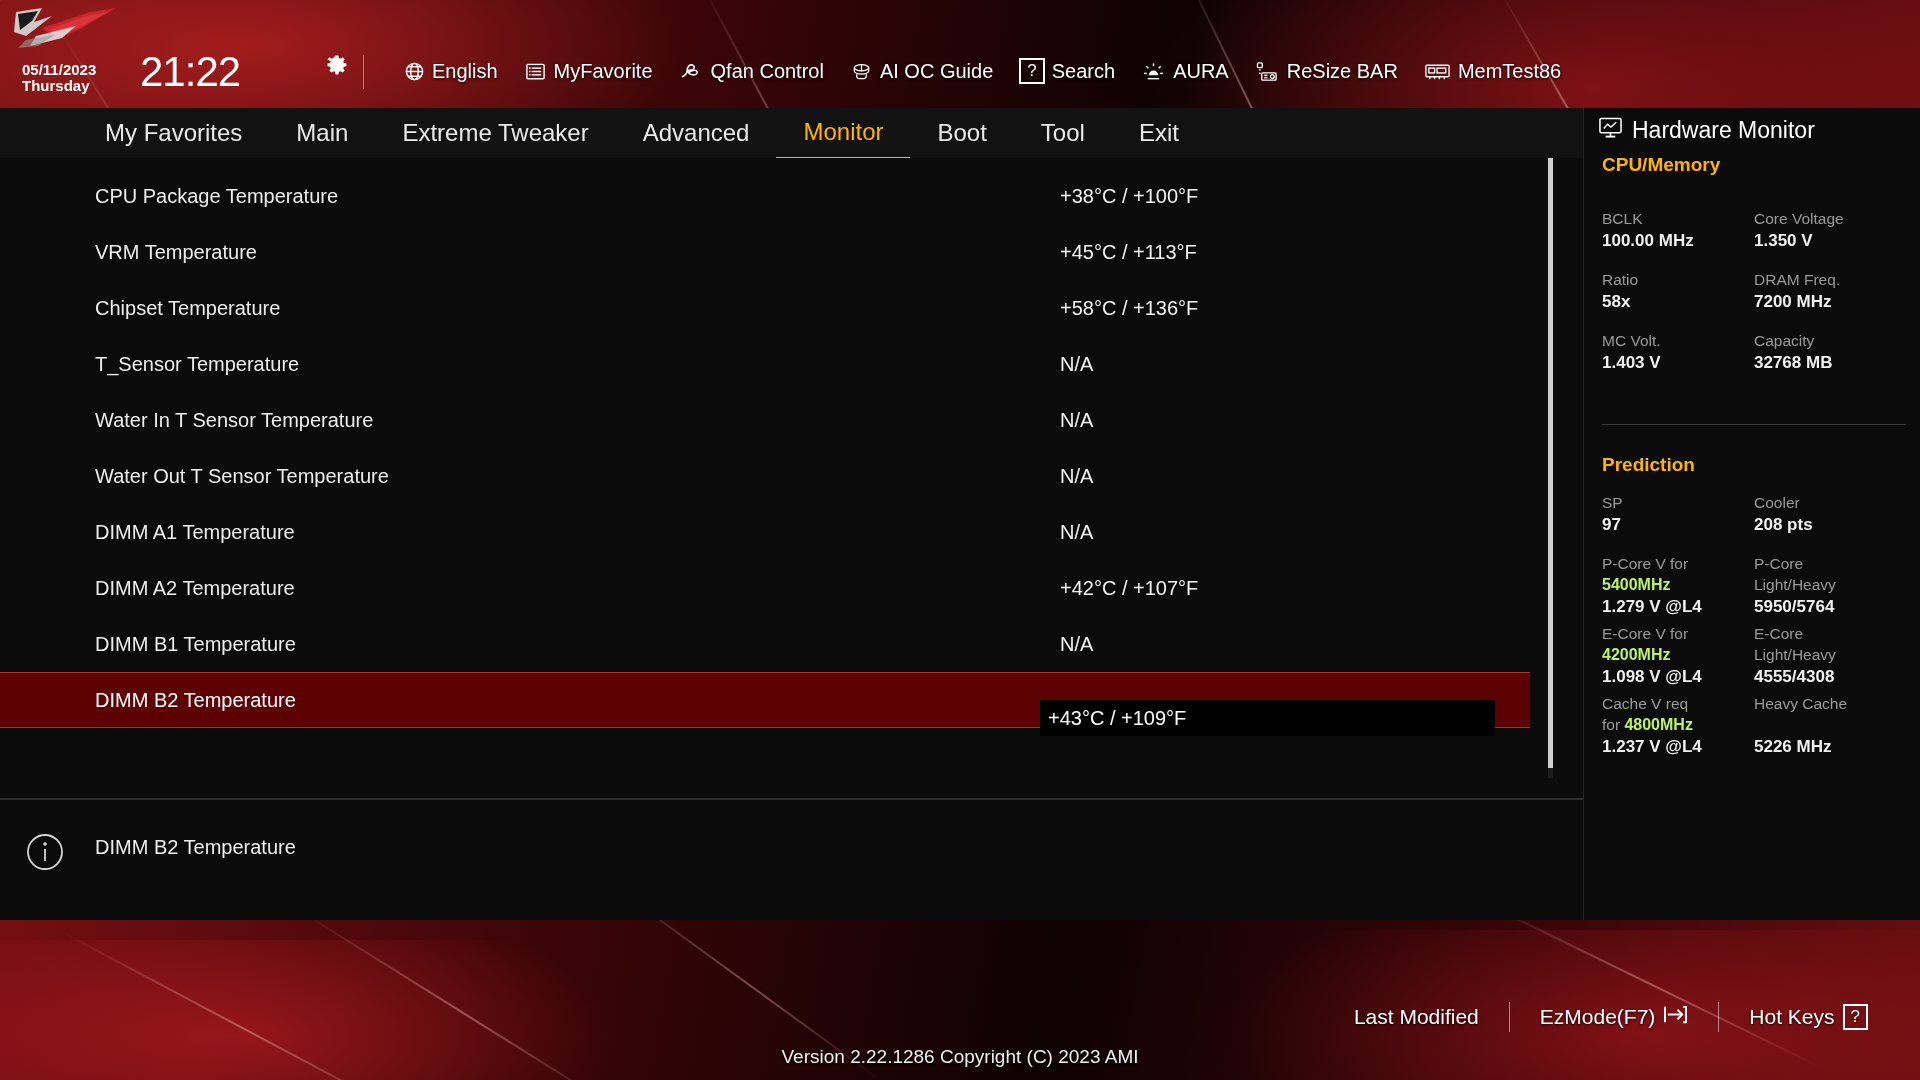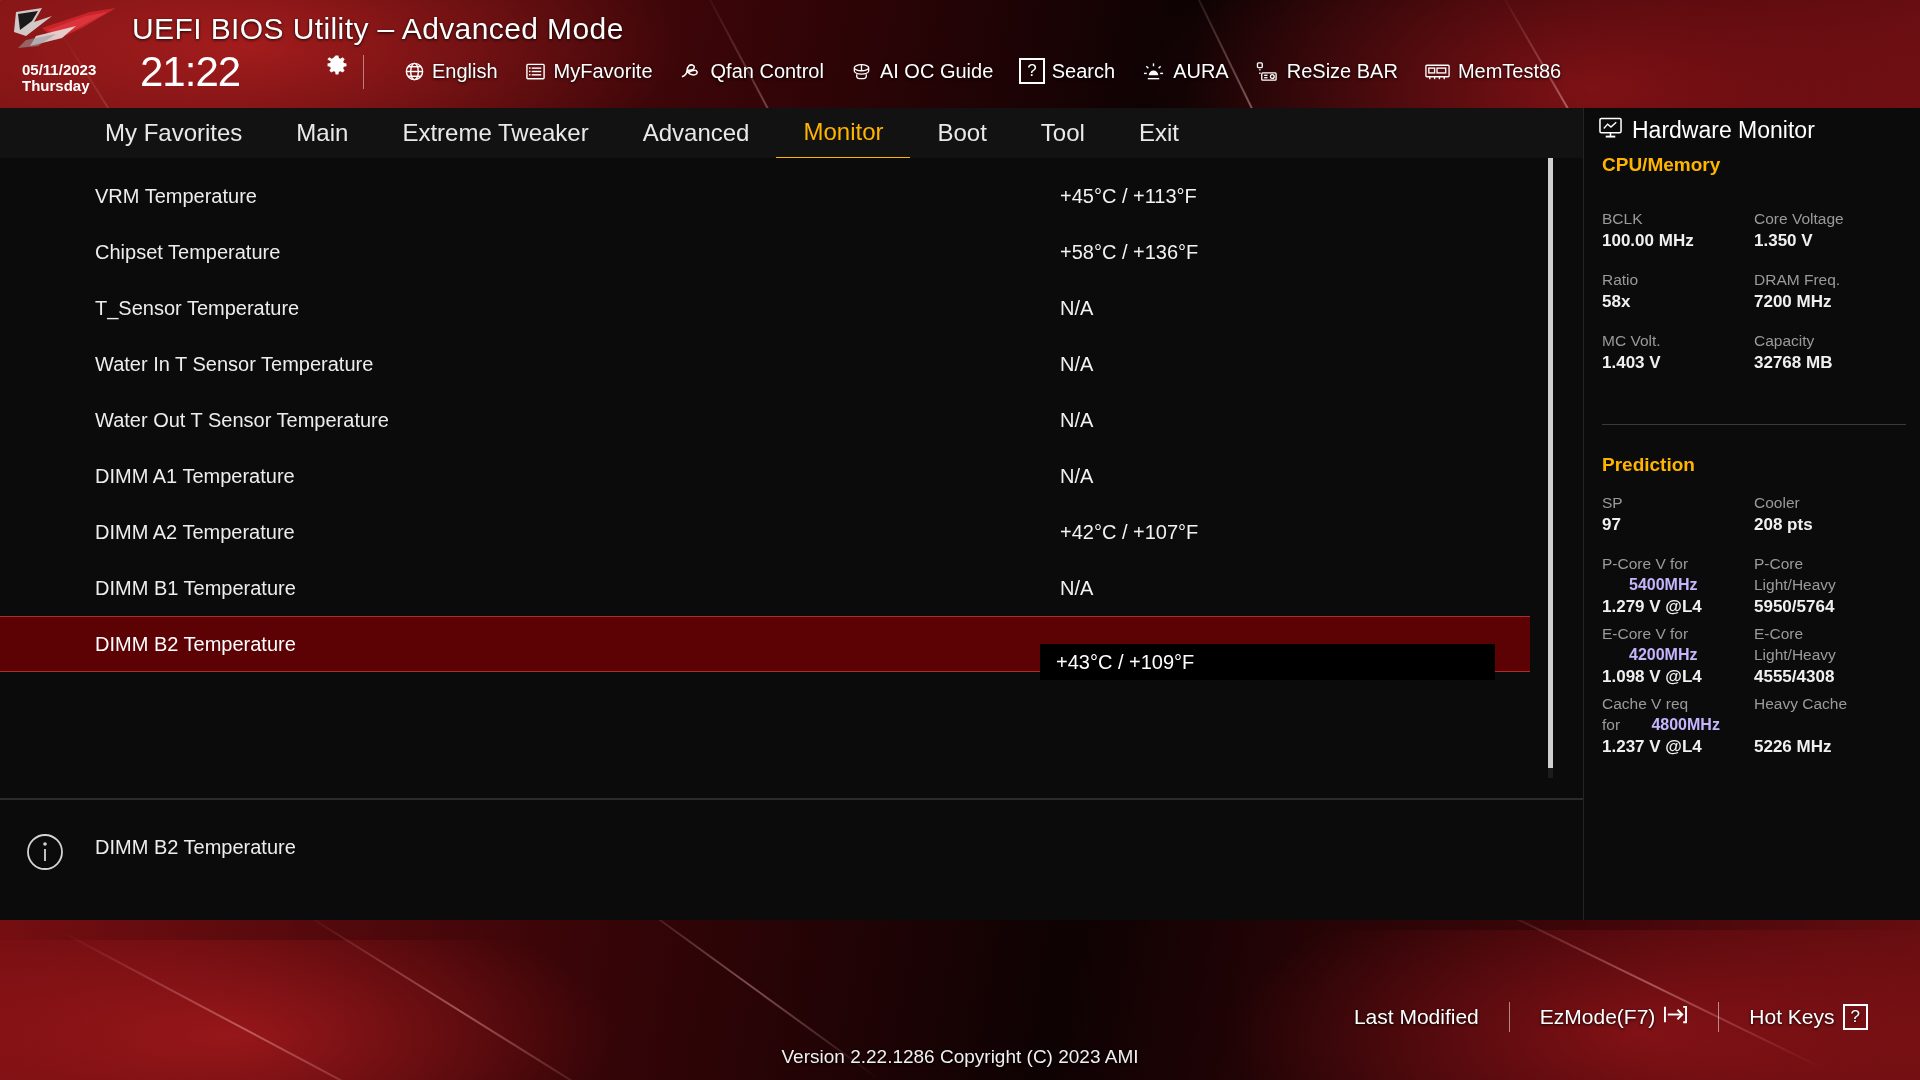--- a/index.html
+++ b/index.html
@@ -71,21 +71,21 @@
   .rows { position: absolute; top: 10px; left: 0; width: 1530px; }
   .row {
     position: relative; height: 56px; display: flex; align-items: center;
   }
   .row .label { position: absolute; left: 95px; font-size: 20px; color: #ededed; white-space: nowrap; }
   .row .value { position: absolute; left: 1060px; width: 260px; text-align: left; font-size: 20px; color: #f2f2f2; white-space: nowrap; }
   .row.selected { background: #5c0205; border-top: 1px solid #a8302f; border-bottom: 1px solid #a8302f; }
   .row.selected .label { color: #ffffff; }
   .row.selected .valuebox {
     position: absolute; left: 1040px; width: 455px; height: 36px; background: #000;
-    display: flex; align-items: center; padding-left: 16px; font-size: 20px; color: #fff; margin-top: 36px;
+    display: flex; align-items: center; padding-left: 8px; font-size: 20px; color: #fff; margin-top: 36px;
   }
   .scrollbar { position: absolute; right: 30px; top: 0; width: 5px; height: 620px; background: #1c1c1c; }
   .scrollthumb { position: absolute; right: 30px; top: 0px; width: 5px; height: 610px; background: #cfcfcf; }
 
   
   .helpbar {
     position: absolute; top: 798px; left: 0; width: 1583px; height: 122px;
     background: #0b0b0b; border-top: 2px solid #2b2b2b;
   }
   .helpbar .ico { position: absolute; left: 25px; top: 32px; }
@@ -97,21 +97,21 @@
     background: #0b0b0b; border-left: 1px solid #242424;
   }
   .hw-title { position: absolute; left: 14px; top: 8px; display: flex; align-items: center; gap: 9px;
               font-size: 23px; color: #fff; }
   .sec-head { position: absolute; left: 18px; font-size: 19px; color: #ffb400; font-weight: bold; }
   .hw-grid { position: absolute; left: 18px; width: 304px; }
   .pair { display: flex; }
   .pair > div { width: 152px; }
   .k { font-size: 15.5px; color: #9a9a9a; line-height: 21px; white-space: nowrap; }
   .v { font-size: 17px; color: #f0f0f0; line-height: 24px; font-weight: bold; white-space: nowrap; }
-  .v.yellow, .k .yellow { color: #c4b5fd; font-weight: bold; margin-left: 27px; }
+  .v.yellow, .k .yellow { color: #bef264; font-weight: bold; }
   .k .yellow { font-size: 16px; }
   .divider { position: absolute; left: 18px; width: 304px; height: 1px; background: #3a3a3a; }
 
   
   .bottom {
     position: absolute; top: 920px; left: 0; width: 1920px; height: 160px;
     background:
       linear-gradient(100deg, rgba(150,18,22,.75) 0%, rgba(60,5,8,.92) 30%, rgba(14,2,3,1) 55%, rgba(70,6,10,.88) 82%, rgba(140,18,22,.7) 100%),
       #140304;
     overflow: hidden;
@@ -153,21 +153,20 @@
       <svg viewBox="0 0 108 54" width="108" height="54">
         <path d="M4 6 L30 2 L22 16 L40 10 L14 30 L2 26 Z" fill="#d8d8d8" opacity=".92"></path>
         <path d="M6 8 L26 5 L20 15 L8 24 Z" fill="#1a1a1a"></path>
         <path d="M30 22 L78 6 L104 2 L70 22 L44 34 Z" fill="#c9242c"></path>
         <path d="M36 24 L74 10 L96 6 L68 21 L48 30 Z" fill="#e03a40" opacity=".8"></path>
         <path d="M24 30 L64 20 L50 32 L18 40 Z" fill="#e6e6e6" opacity=".85"></path>
         <path d="M14 34 L44 28 L26 40 L6 42 Z" fill="#9a9a9a" opacity=".6"></path>
       </svg>
     </div>
 
-    <div class="title">UEFI BIOS Utility – Advanced Mode</div>
 
     <div class="datebox">
       <div class="d">05/11/2023</div>
       <div class="w">Thursday</div>
     </div>
     <div class="clock">21:22</div>
 
     <div class="cog-btn">
       <svg viewBox="0 0 24 24" width="24" height="24" fill="#fff">
         <path d="M12 8.2a3.8 3.8 0 1 0 0 7.6 3.8 3.8 0 0 0 0-7.6zm0 2a1.8 1.8 0 1 1 0 3.6 1.8 1.8 0 0 1 0-3.6z"></path>
@@ -289,20 +288,24 @@
     <div class="tab">Advanced</div>
     <div class="tab active">Monitor</div>
     <div class="tab">Boot</div>
     <div class="tab">Tool</div>
     <div class="tab">Exit</div>
   </div>
 
   <div class="content">
     <div class="rows">
 
+      <div class="row">
+        <div class="label">CPU Package Temperature</div>
+        <div class="value">+38°C / +100°F</div>
+      </div>
       <div class="row">
         <div class="label">VRM Temperature</div>
         <div class="value">+45°C / +113°F</div>
       </div>
       <div class="row">
         <div class="label">Chipset Temperature</div>
         <div class="value">+58°C / +136°F</div>
       </div>
       <div class="row">
         <div class="label">T_Sensor Temperature</div>

